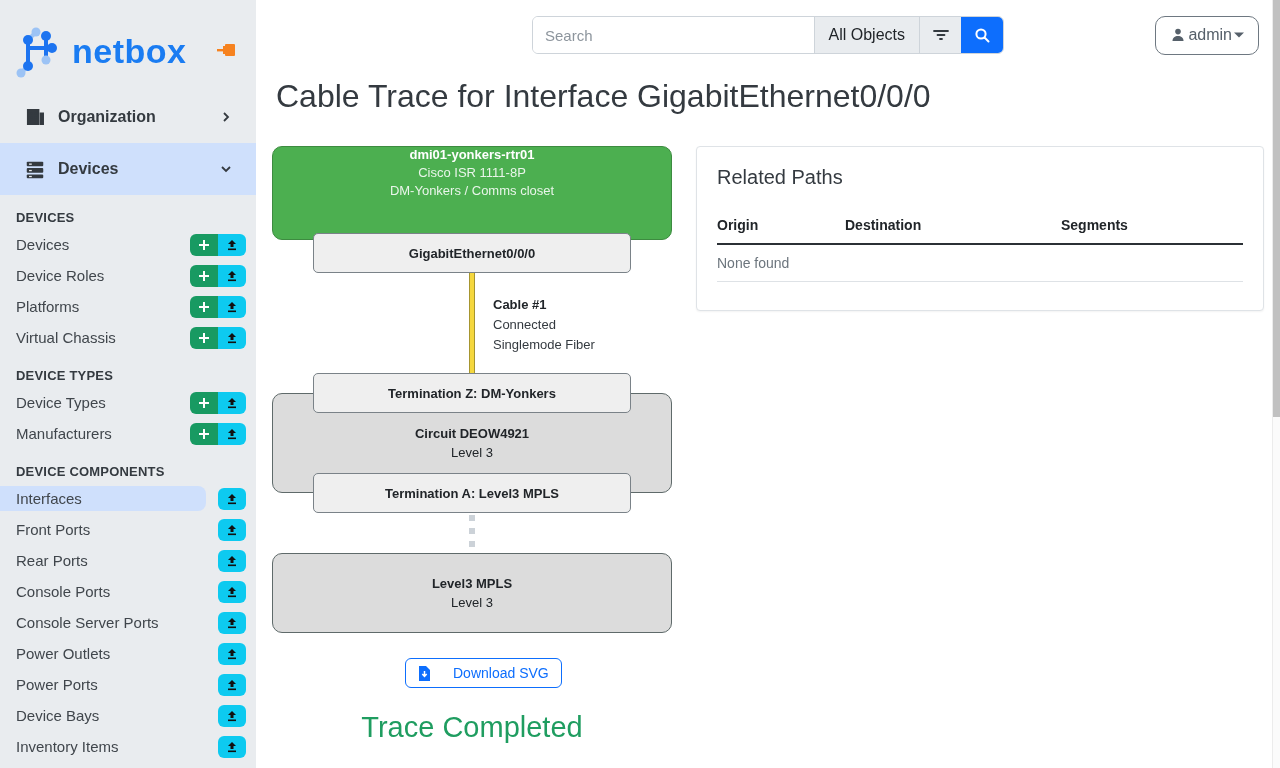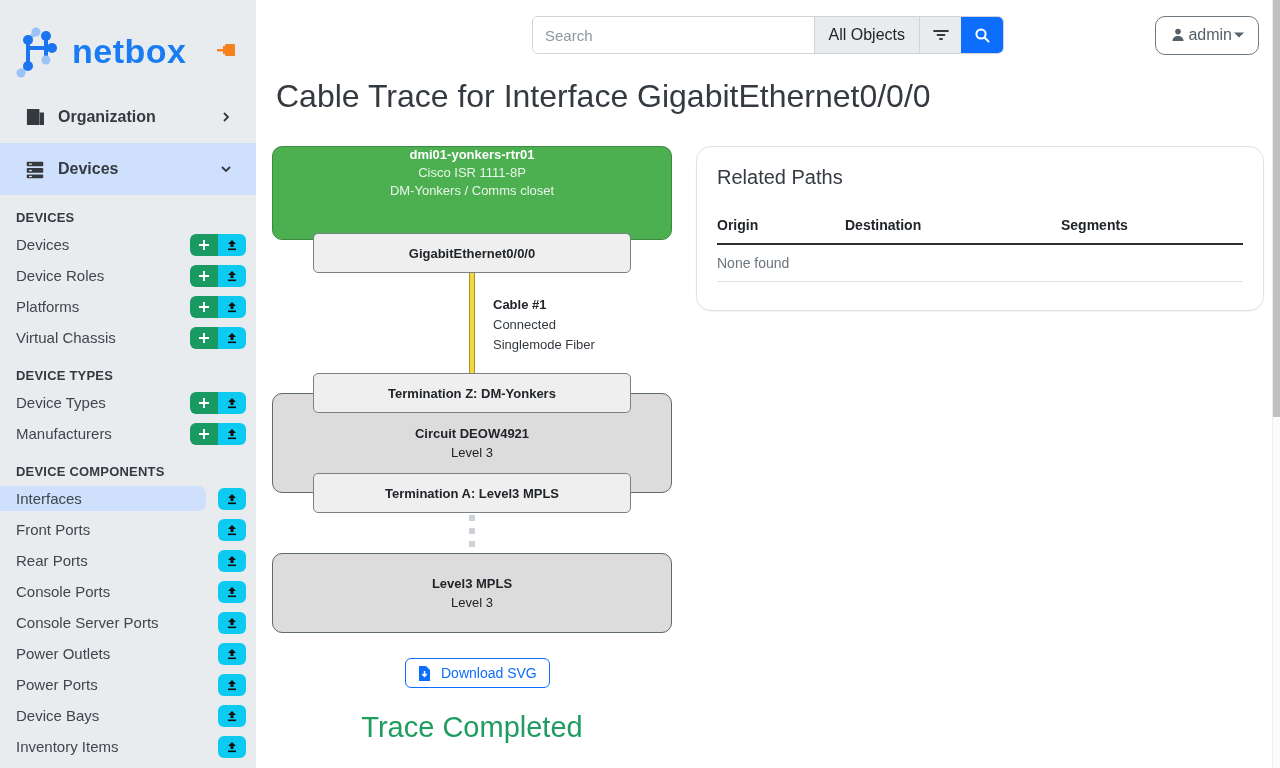--- a/index.html
+++ b/index.html
@@ -77,28 +77,28 @@
   .circuit-box { left:0; top:247px; width:400px; height:100px; background:#dcdcdc;
     border:1px solid #5f6a6a; border-radius:10px; display:flex; flex-direction:column;
     justify-content:center; gap:4px; font-size:13px; color:#212529; z-index:1; }
   .box-name { font-weight:bold; }
   .dash-line { position:absolute; left:197px; top:369px; width:6px; height:38px;
     background:repeating-linear-gradient(to bottom,#ccd2d8 0 6px,transparent 6px 13px); }
   .net-box { left:0; top:407px; width:400px; height:80px; background:#dcdcdc;
     border:1px solid #5f6a6a; border-radius:10px; display:flex; flex-direction:column;
     justify-content:center; gap:4px; font-size:13px; color:#212529; }
   .download-btn { position:absolute; left:133px; top:512px; height:30px; display:flex;
-    align-items:center; gap:10px; padding:0 12px; background:#fff; border:1px solid #0d6efd;
+    align-items:center; gap:22px; padding:0 12px; background:#fff; border:1px solid #0d6efd;
     border-radius:6px; color:#0d6efd; font-size:14px; cursor:pointer; }
   .trace-status { position:absolute; left:0; top:565px; width:400px; text-align:center;
     font-size:29px; color:#1f9d60; }
 
   
   .card { flex:1; margin-left:24px; margin-right:16px; background:#fff;
-    border:1px solid #dfe3e7; border-radius:15px; box-shadow:0 1px 2px rgba(0,0,0,0.05);
+    border:1px solid #dfe3e7; border-radius:4px; box-shadow:0 1px 2px rgba(0,0,0,0.05);
     padding:19px 20px 28px; }
   .card h2 { font-size:20px; font-weight:400; color:#343a40; margin-bottom:22px; }
   .rp-table { width:100%; border-collapse:collapse; font-size:14px; }
   .rp-table th { text-align:left; font-weight:bold; color:#212529; padding:6px 0 10px;
     border-bottom:2px solid #2b3035; }
   .rp-table th.c1 { width:128px; } .rp-table th.c2 { width:216px; }
   .rp-table td { padding:10px 0; color:#6c757d; border-bottom:1px solid #dee2e6; }
 
   
   .sb-track { position:fixed; right:0; top:0; width:8px; height:768px; background:#fbfbfb;

